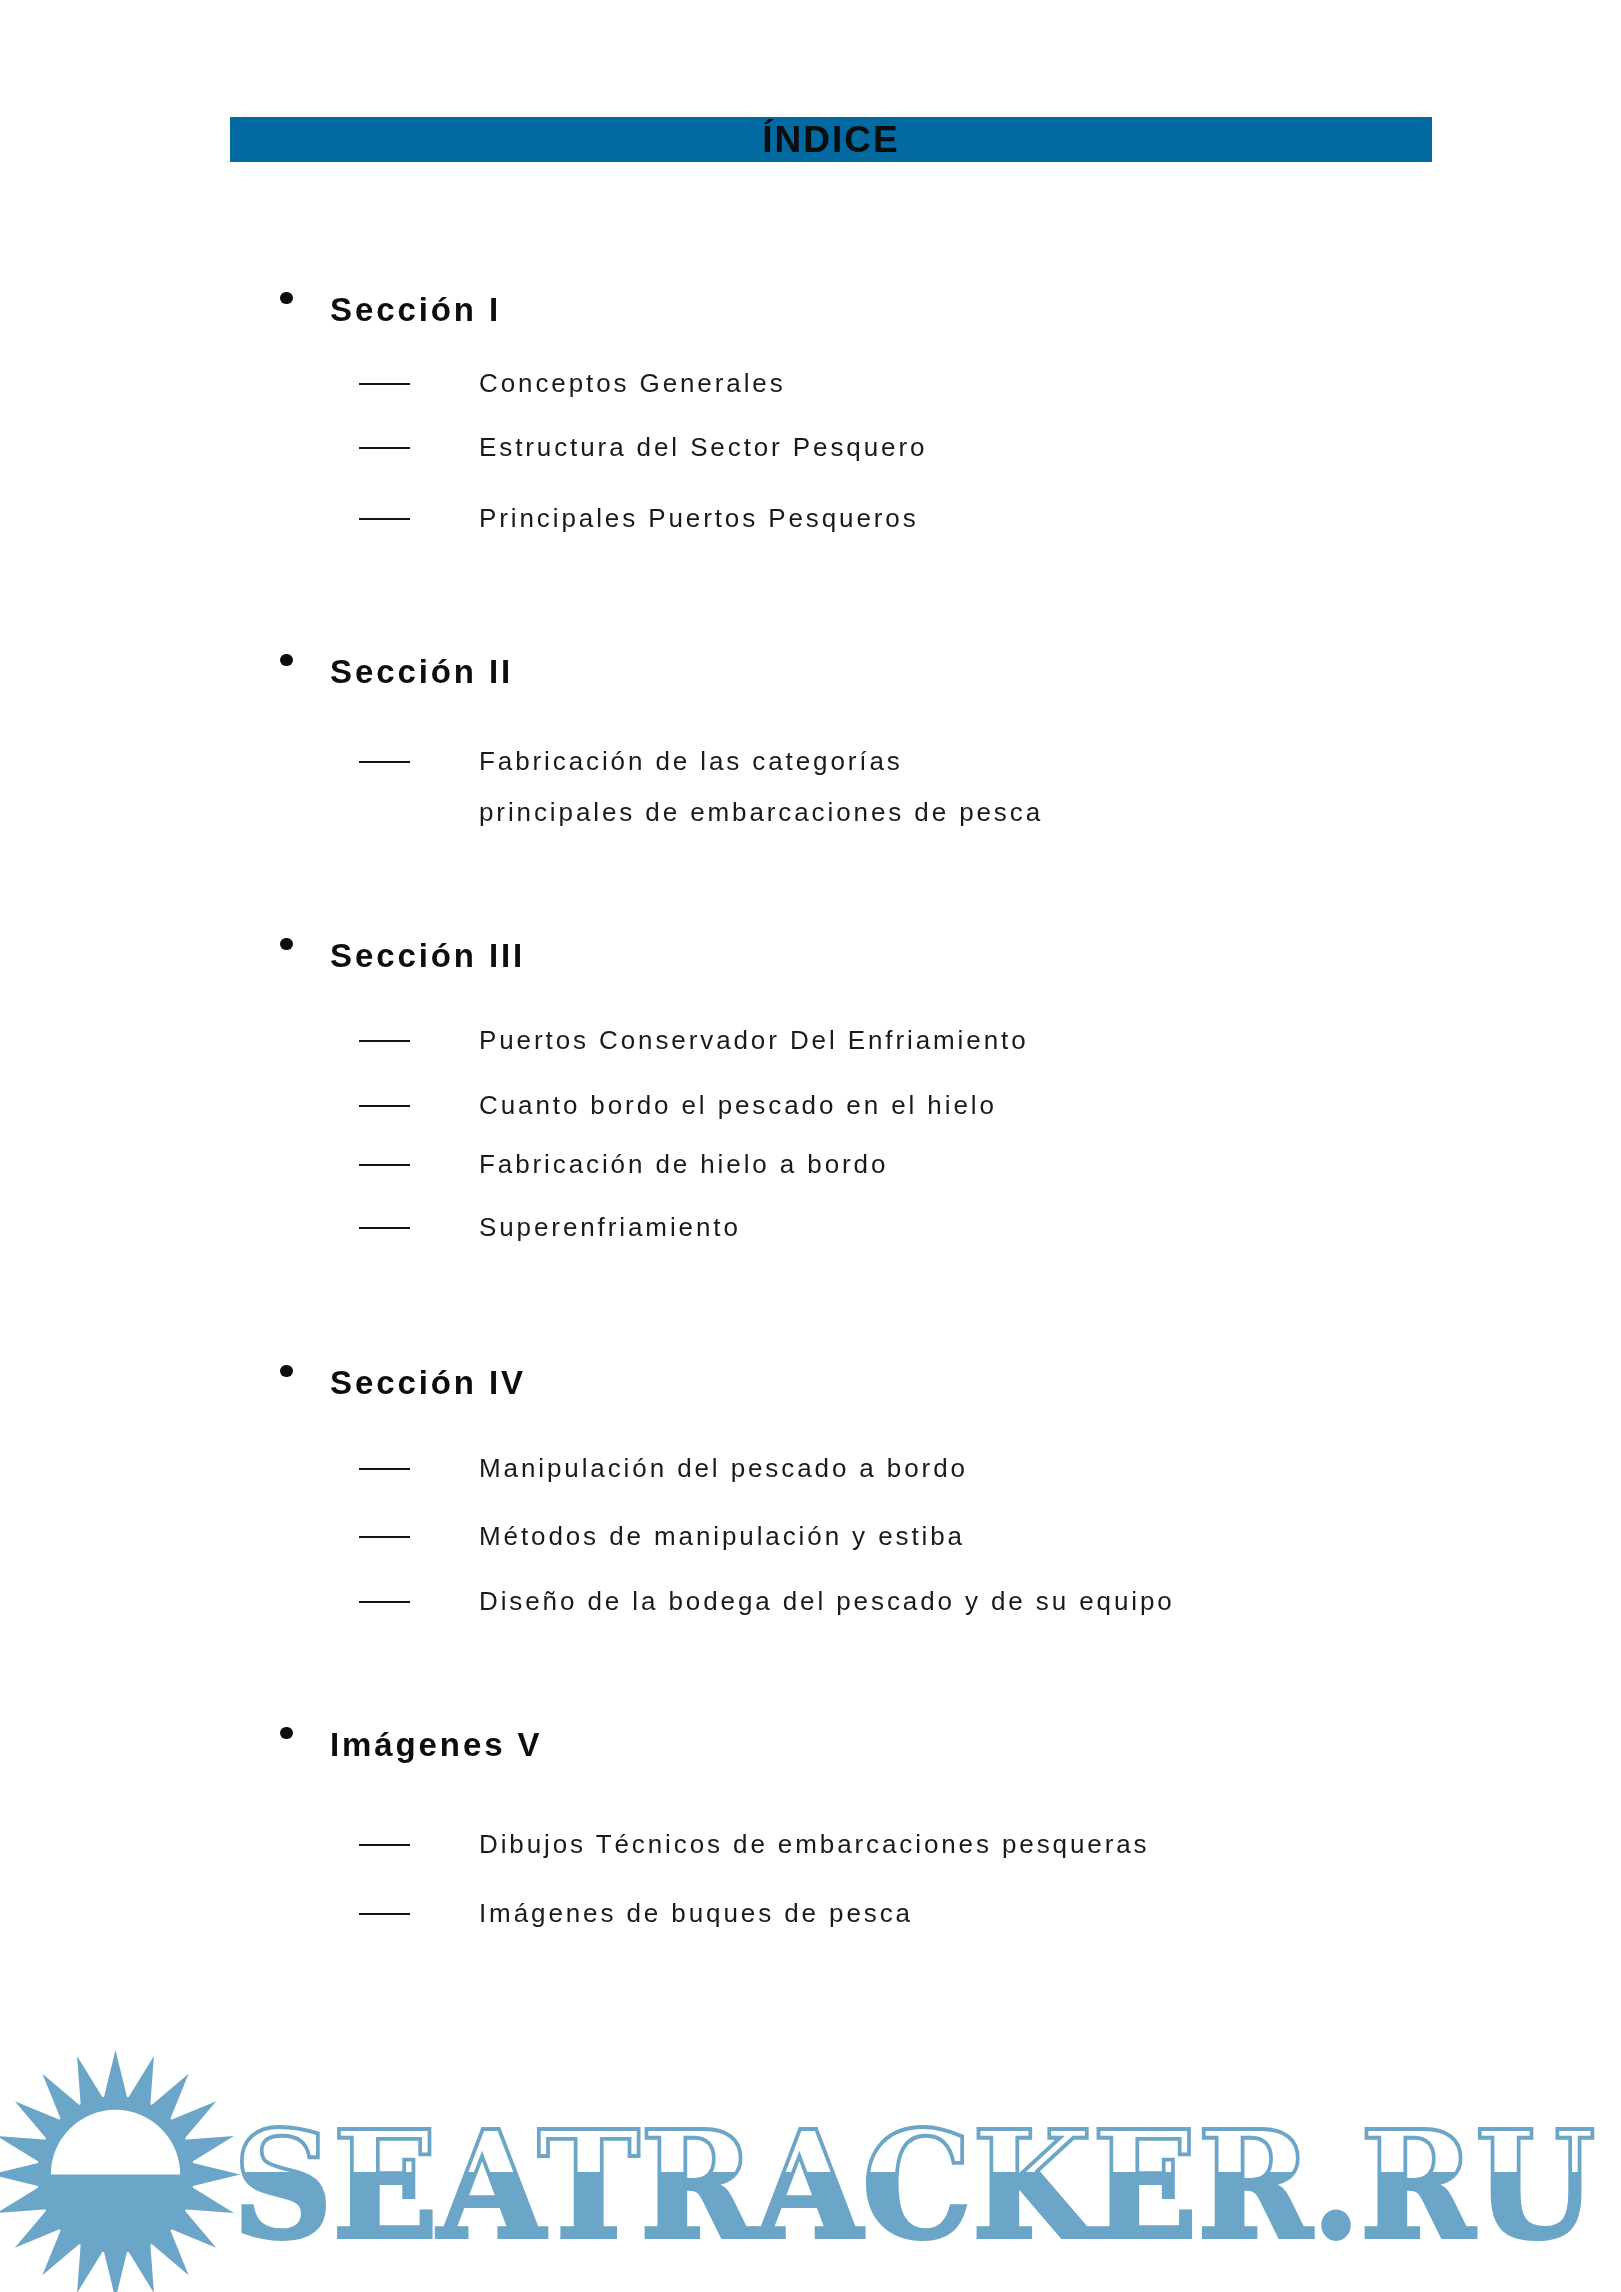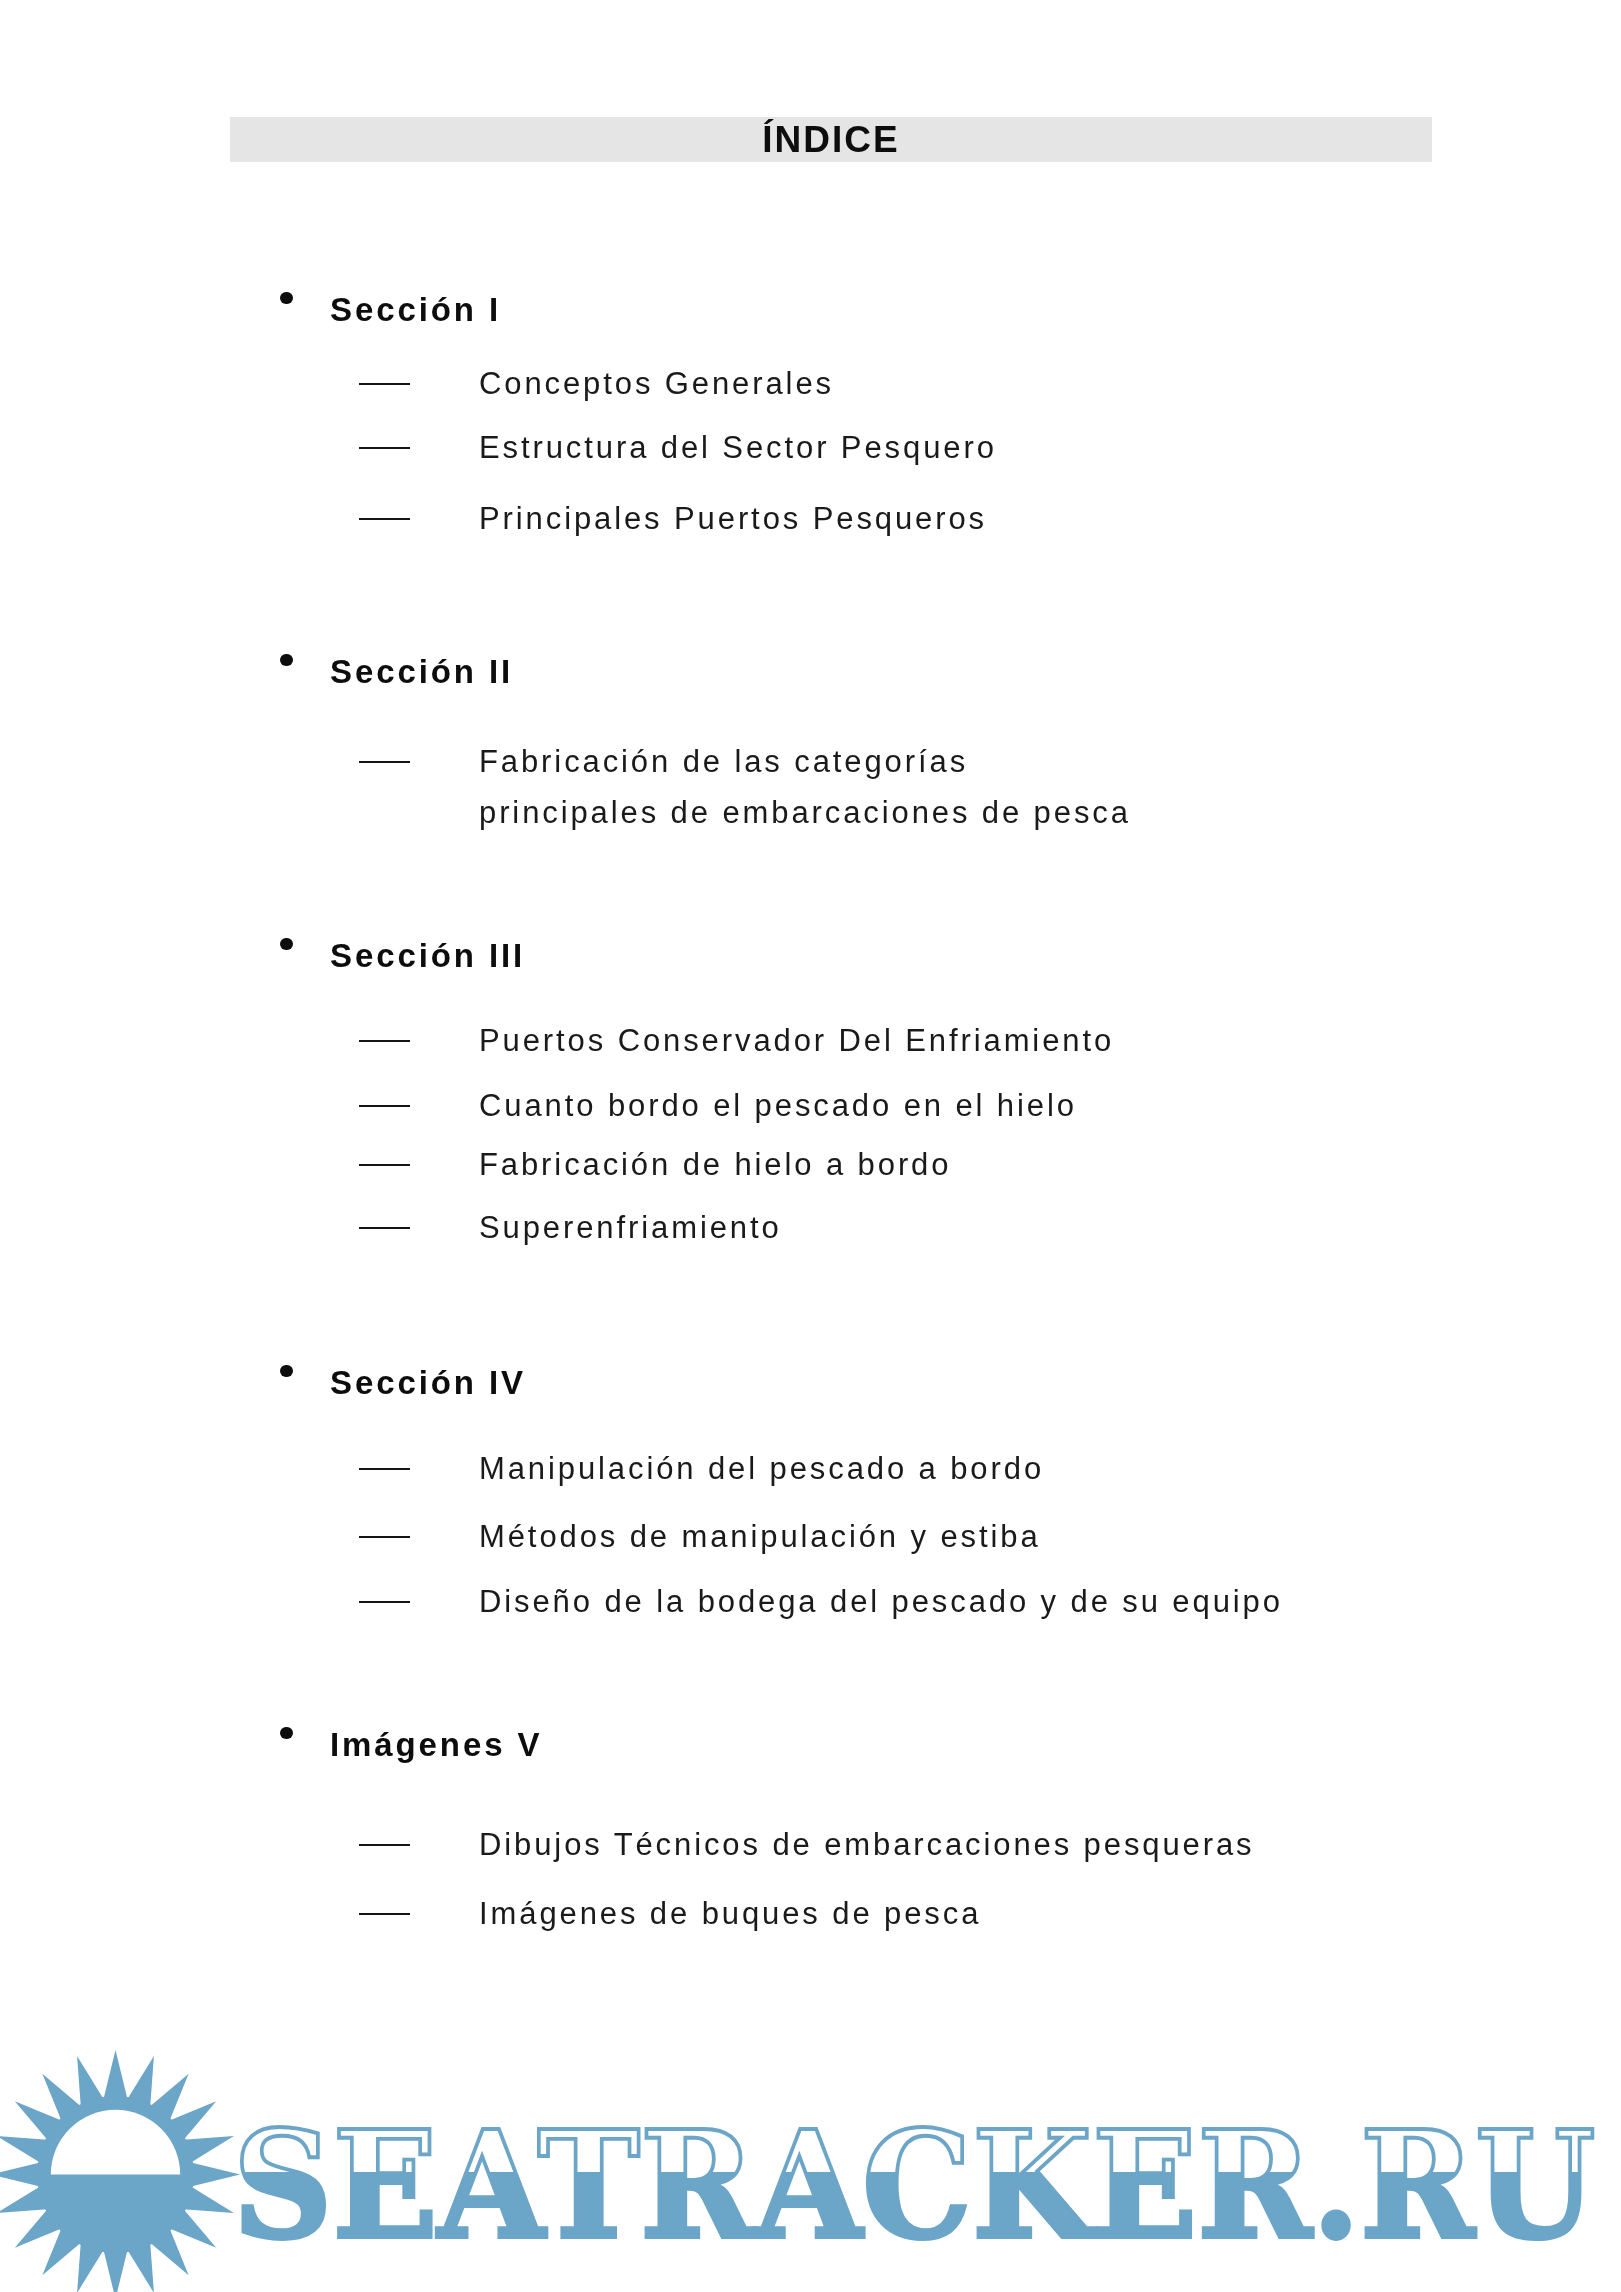--- a/index.html
+++ b/index.html
@@ -31,28 +31,28 @@
   }
   .item-row{
     position:absolute;left:0;height:35px;line-height:35px;white-space:nowrap;
   }
   .item-row .dash{
     position:absolute;left:359px;top:16.7px;width:51px;height:0;
     border-top:2.9px solid #141414;
   }
   .item-row .item-label{
     position:absolute;left:479px;top:0;
-    font-size:31px;letter-spacing:2.9px;color:#1a1a1a;
+    font-size:26px;letter-spacing:2.9px;color:#1a1a1a;
   }
   svg{display:block;}
 </style>
 </head>
 <body>
 
-<div class="title-band" style="background:#e5e5e5;">
+<div class="title-band" style="background:#0369a1;">
   <span class="title-text">ÍNDICE</span>
 </div>
 
 <div class="heading-row" style="top:278px;">
   <span class="bullet"></span>
   <span class="heading-label">Sección I</span>
 </div>
 <div class="item-row" style="top:366px;">
   <span class="dash"></span>
   <span class="item-label">Conceptos Generales</span>

